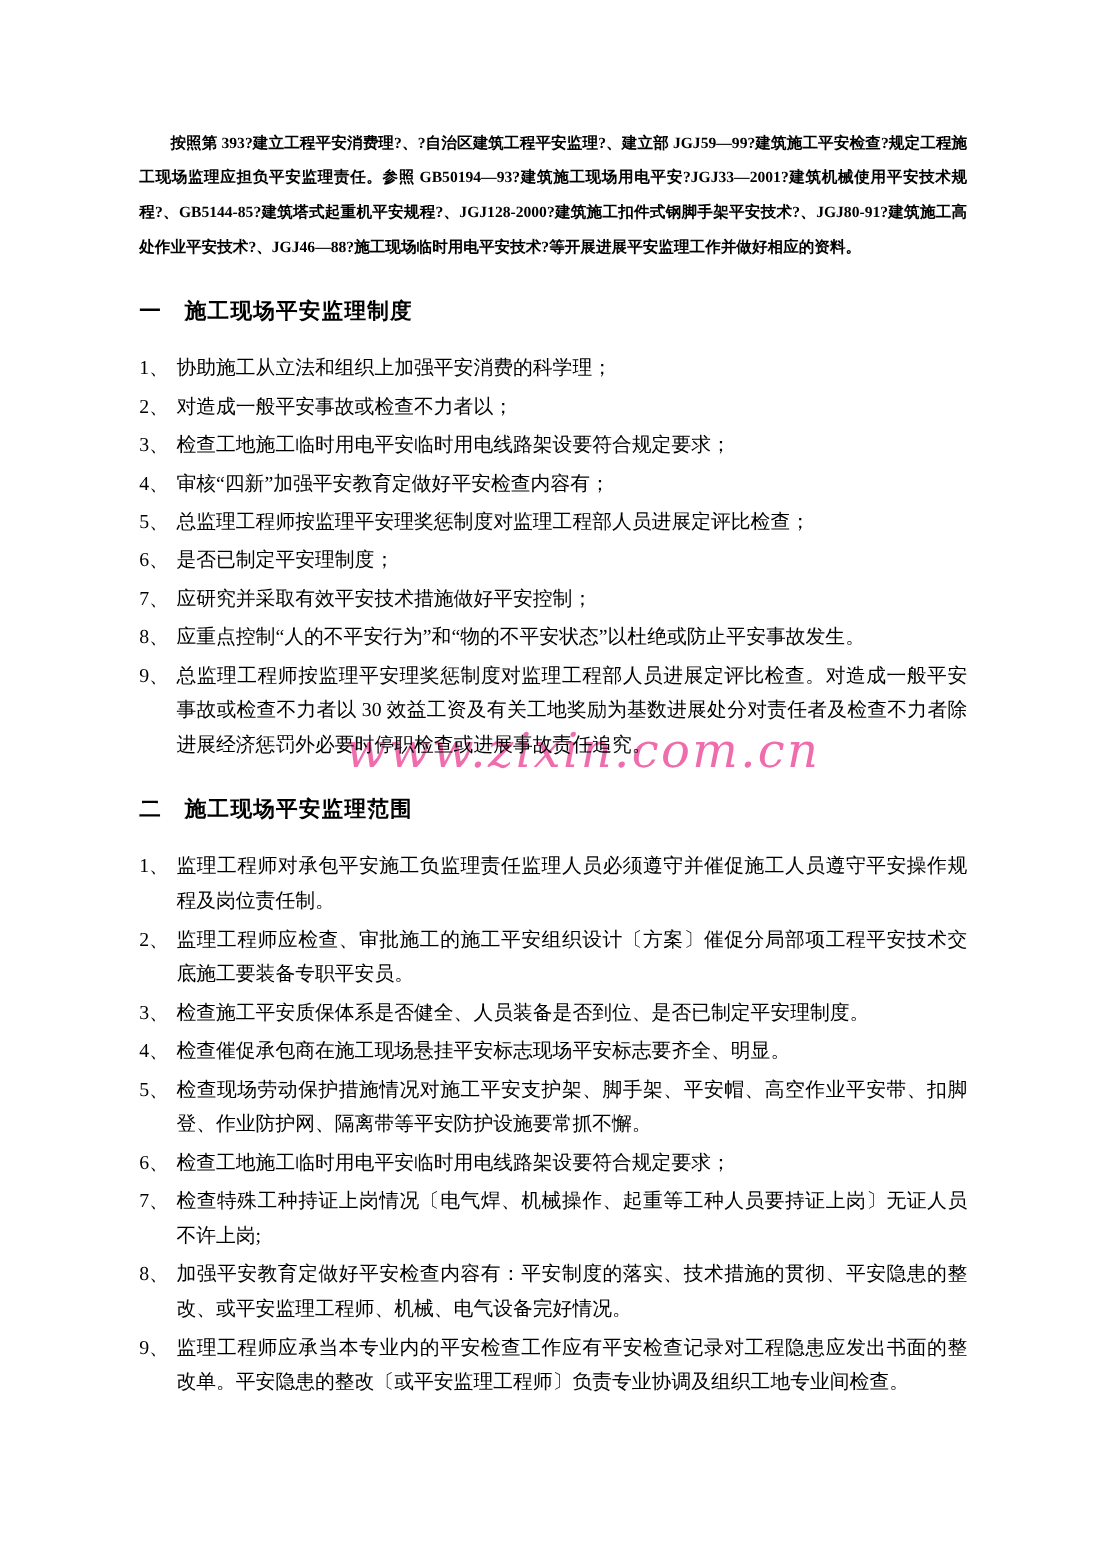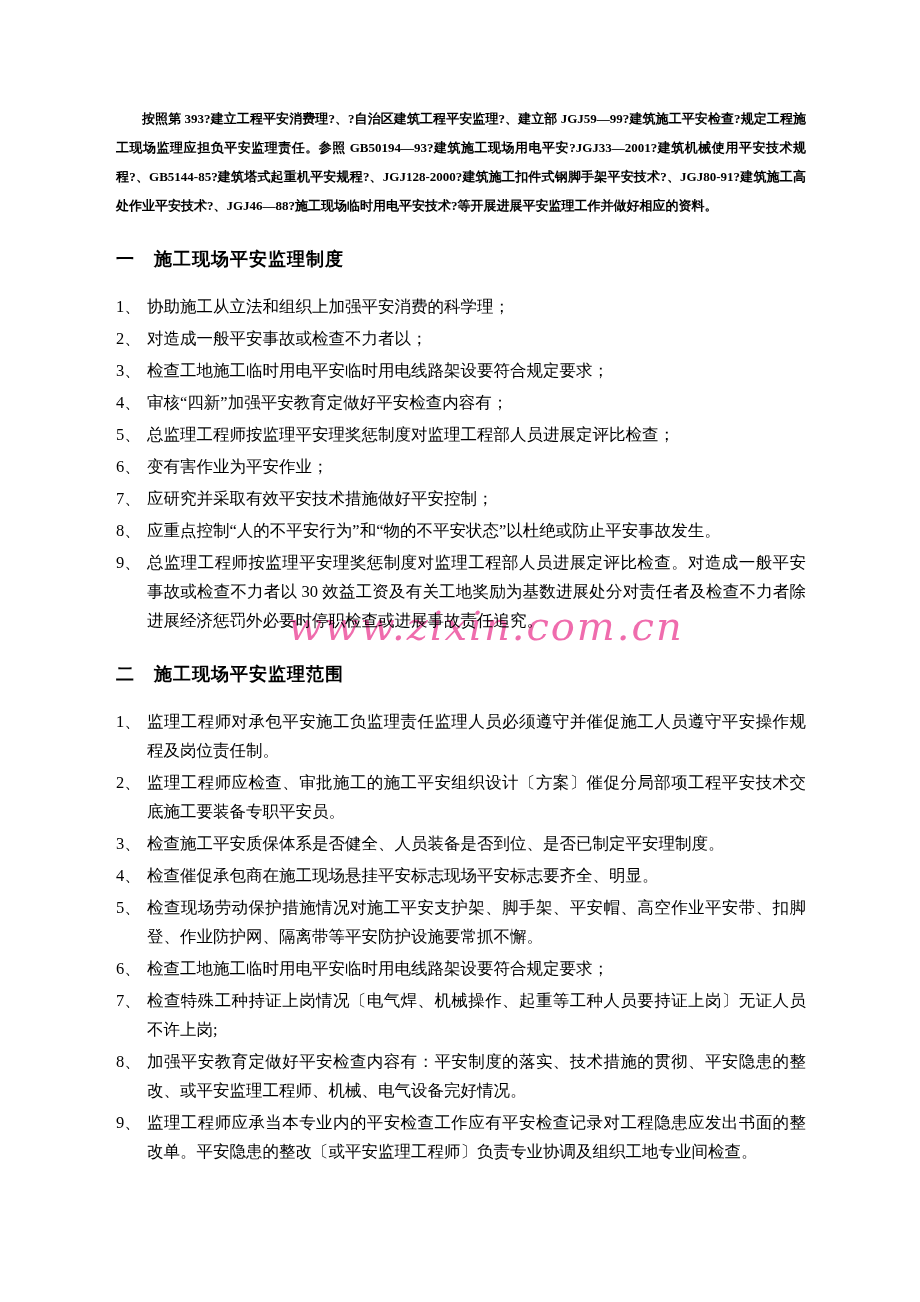--- a/index.html
+++ b/index.html
@@ -95,21 +95,21 @@
       <div class="list-item">
         <span class="num">4、</span>
         <span class="txt">审核“四新”加强平安教育定做好平安检查内容有；</span>
       </div>
       <div class="list-item">
         <span class="num">5、</span>
         <span class="txt">总监理工程师按监理平安理奖惩制度对监理工程部人员进展定评比检查；</span>
       </div>
       <div class="list-item">
         <span class="num">6、</span>
-        <span class="txt">变有害作业为平安作业；</span>
+        <span class="txt">是否已制定平安理制度；</span>
       </div>
       <div class="list-item">
         <span class="num">7、</span>
         <span class="txt">应研究并采取有效平安技术措施做好平安控制；</span>
       </div>
       <div class="list-item">
         <span class="num">8、</span>
         <span class="txt">应重点控制“人的不平安行为”和“物的不平安状态”以杜绝或防止平安事故发生。</span>
       </div>
       <div class="list-item">

